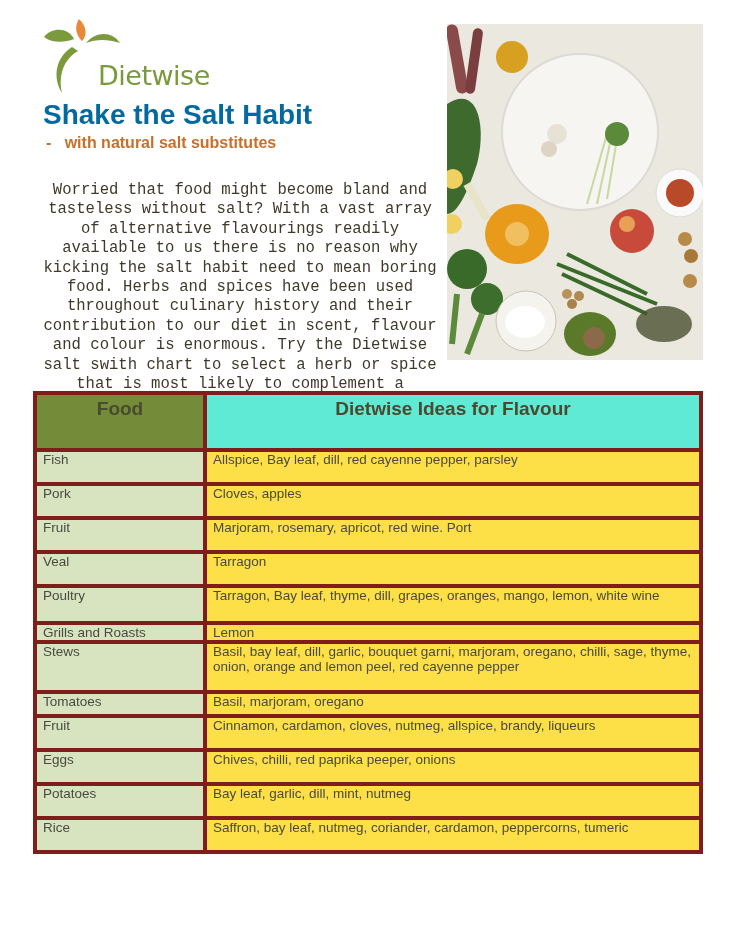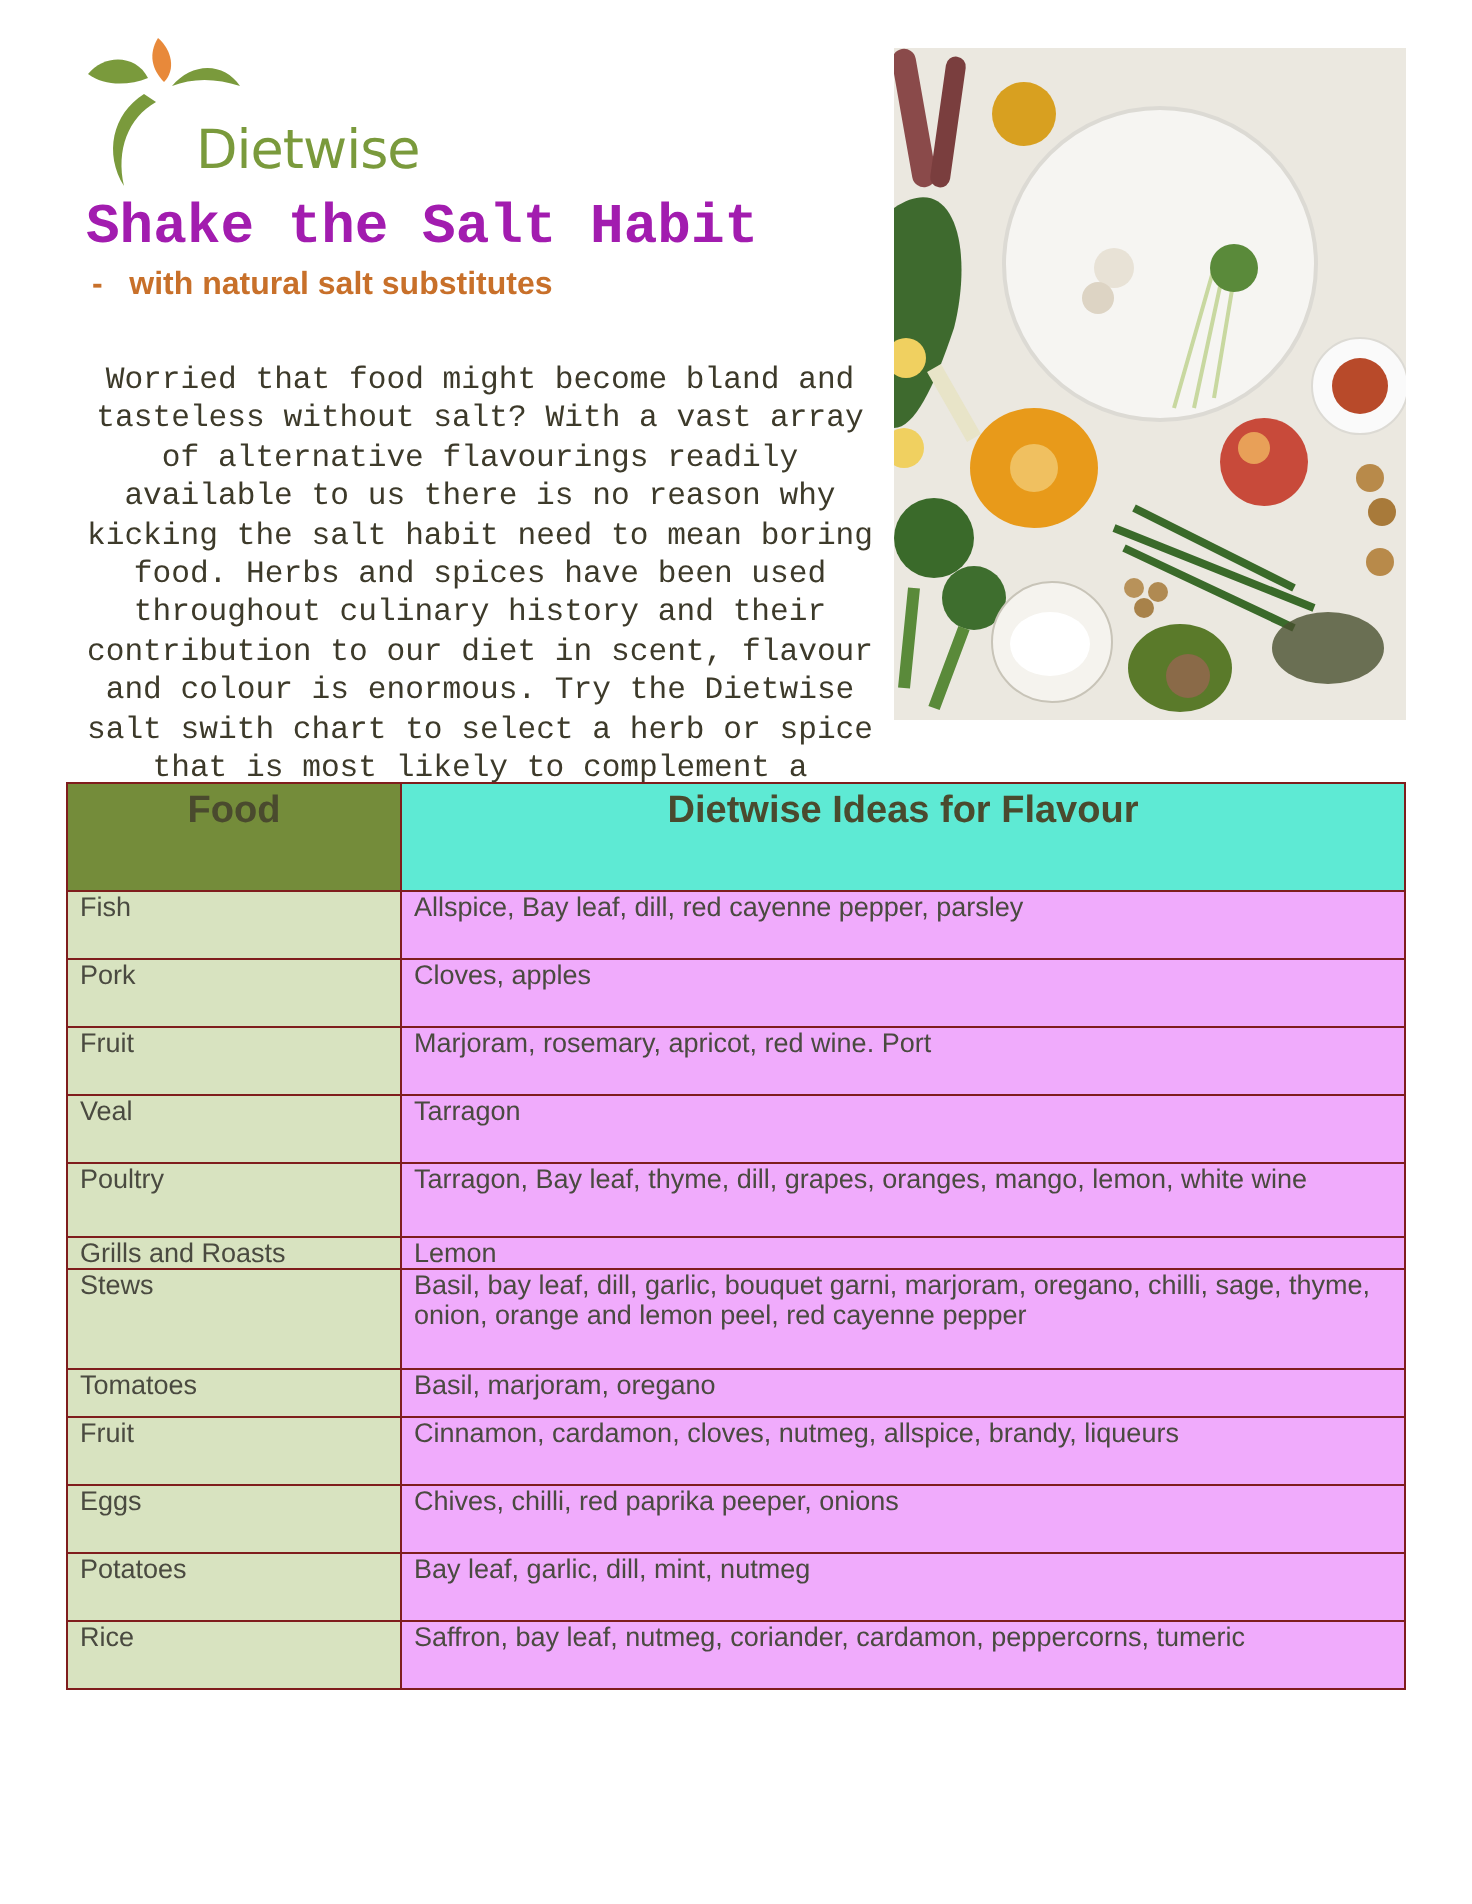--- a/index.html
+++ b/index.html
@@ -1,29 +1,29 @@
 <!DOCTYPE html>
 <html><head>
 <meta charset="utf-8">
 <style>
   html, body { margin:0; padding:0; background:#ffffff; }
   body { width:736px; height:952px; position:relative; overflow:hidden; font-family:"Liberation Sans", sans-serif; color:#3a3a30; }
   .logo { position:absolute; left:42px; top:17px; width:130px; height:82px; }
   .logo-text { position:absolute; left:20px; top:43px; font-family:"DejaVu Sans", sans-serif; font-size:27px; color:#7a9a3c; letter-spacing:-0.5px;padding-left:36px; }
-  .title { position:absolute; left:43px; top:99px; font-size:28px; font-weight:bold; color:#a21caf; white-space:nowrap;font-family:Liberation Mono, monospace; }
+  .title { position:absolute; left:43px; top:99px; font-size:28px; font-weight:bold; color:#0369a1; white-space:nowrap; }
   .subtitle { position:absolute; left:46px; top:134px; font-size:16px; font-weight:bold; color:#c8702a; white-space:pre; }
   .intro { position:absolute; left:40px; top:181px; width:400px; font-size:15.6px; line-height:19.4px; text-align:center; color:#3d3a2a;font-family:Liberation Mono, monospace; }
   .photo { position:absolute; left:447px; top:24px; width:256px; height:336px; background:#ebe8e0; overflow:hidden; }
   table.chart { position:absolute; left:33px; top:391px; width:670px; border-collapse:collapse; font-size:13.5px; }
-  table.chart td, table.chart th { border:1px solid #7f1d1d; padding:0 6px; vertical-align:top; color:#4a4a40; }
+  table.chart td, table.chart th { border:4px solid #7f1d1d; padding:0 6px; vertical-align:top; color:#4a4a40; }
   table.chart th { height:50px; font-size:19px; font-weight:bold; color:#4a4a2e; padding-top:3px; }
   th.food-h { background:#748c3a; width:154px; text-align:center; }
   th.idea-h { background:#5eead4; text-align:center; }
   td.food { background:#d8e3c0; width:154px; }
-  td.idea { background:#f0abfc; }
+  td.idea { background:#fde047; }
   .footer { position:absolute; left:43px; top:919px; font-family:"Liberation Serif", serif; font-weight:bold; font-size:13px; color:#3d3a2a; white-space:pre;margin-top:48px; }
 </style>
 </head>
 <body>
 
 <div class="logo">
   <svg width="130" height="82" viewBox="0 0 130 82">
     <path d="M2,20 C10,10 26,10 32,22 C22,26 10,26 2,20 Z" fill="#7a9a3c"></path>
     <path d="M37,2 C44,8 46,18 40,24 C34,18 32,10 37,2 Z" fill="#e8893a"></path>
     <path d="M44,26 C54,14 70,14 78,26 C66,22 54,22 44,26 Z" fill="#7a9a3c"></path>

